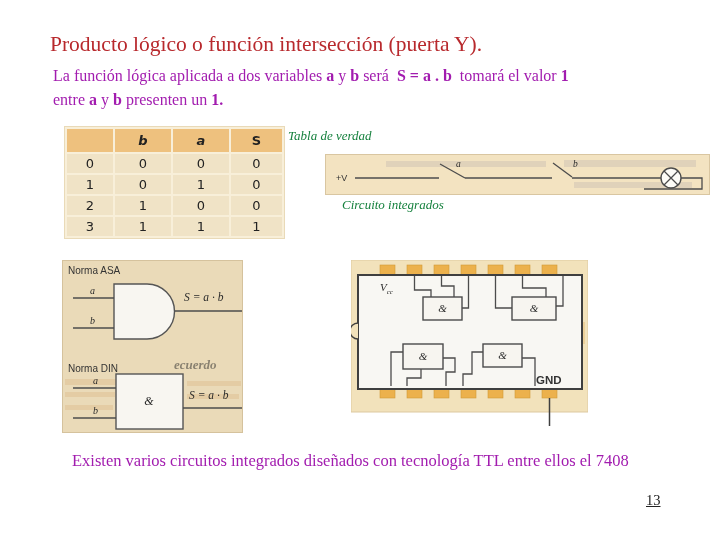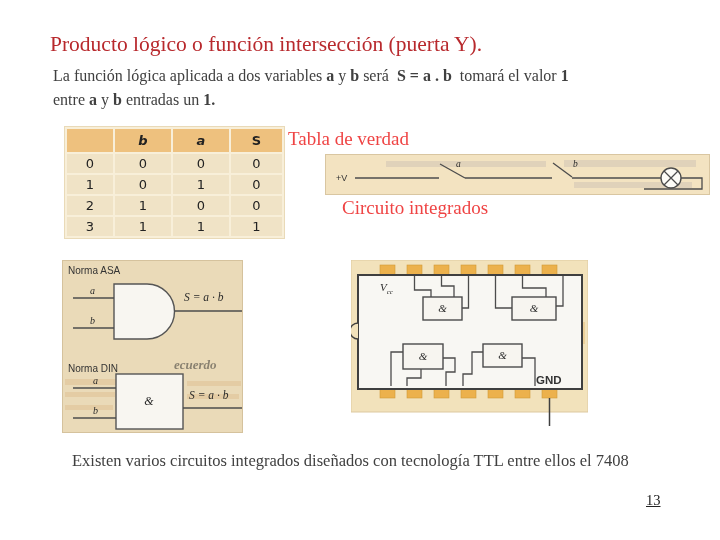--- a/index.html
+++ b/index.html
@@ -1,24 +1,24 @@
 <!DOCTYPE html>
 <html><head>
 <meta charset="utf-8">
 <style>
   html,body{margin:0;padding:0;background:#ffffff;}
   #slide{position:relative;width:720px;height:540px;background:#ffffff;overflow:hidden;
          font-family:"Liberation Serif",serif;}
   .abs{position:absolute;}
   #title{left:50px;top:32px;font-size:21.5px;color:#b8292d;white-space:nowrap;}
-  .bodytext{color:#404040;font-size:16px;line-height:23.5px;}
+  .bodytext{color:#a21caf;font-size:16px;line-height:23.5px;}
   #intro{left:53px;top:64px;width:640px;}
   #footer{left:72px;top:449px;width:625px;font-size:16.5px;line-height:24.5px;}
   #pagenum{left:646px;top:492px;width:40px;font-size:14.5px;color:#222;text-decoration:underline;}
-  .script-label{font-size:19px;color:#ef4444;white-space:nowrap;}
+  .script-label{font-style:italic;font-size:13px;color:#15803d;white-space:nowrap;}
   #tabla-label{left:288px;top:128px;}
   #circuito-label{left:342px;top:197px;}
   
   #truth-table{left:64px;top:126px;width:221px;height:113px;background:#f8efd9;
      border:1px solid #e9dab8;box-sizing:border-box;display:grid;padding:2px;gap:2px;
      grid-template-columns:46px 56px 56px 51px;grid-template-rows:23px 19px 19px 19px 19px;
      font-family:"DejaVu Sans",sans-serif;font-size:13px;color:#222;}
   .tt-cell{display:flex;align-items:center;justify-content:center;background:#f0e3c6;}
   .tt-head{background:#eec17e;font-weight:bold;}
   .tt-ital{font-style:italic;}
@@ -35,21 +35,21 @@
 </style>
 </head>
 <body>
 
 <div id="slide">
 
   <div id="title" class="abs">Producto lógico o función intersección (puerta Y).</div>
 
   <div id="intro" class="abs bodytext">
     <div><span>La función lógica aplicada a dos variables </span><b>a</b><span> y </span><b>b</b><span> será &nbsp;</span><b>S = a . b</b><span> &nbsp;tomará el valor </span><b>1</b></div>
-    <div><span>entre </span><b>a</b><span> y </span><b>b</b><span> entradas un </span><b>1.</b></div>
+    <div><span>entre </span><b>a</b><span> y </span><b>b</b><span> presenten un </span><b>1.</b></div>
   </div>
 
   <div id="truth-table" class="abs">
     <div class="tt-cell tt-head"></div>
     <div class="tt-cell tt-head tt-ital">b</div>
     <div class="tt-cell tt-head tt-ital">a</div>
     <div class="tt-cell tt-head">S</div>
 
     <div class="tt-cell">0</div>
     <div class="tt-cell">0</div>

